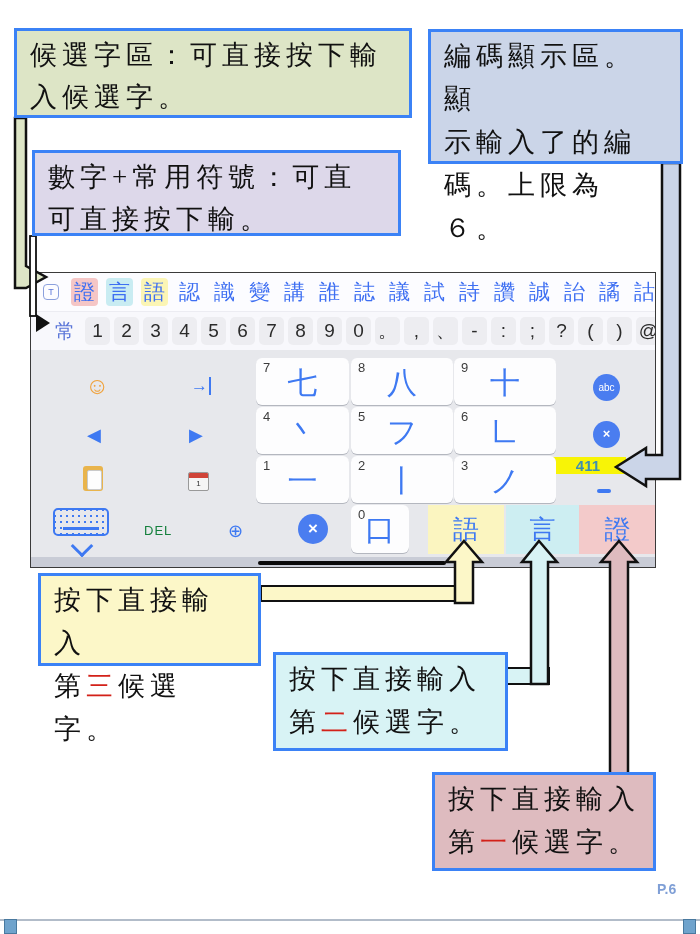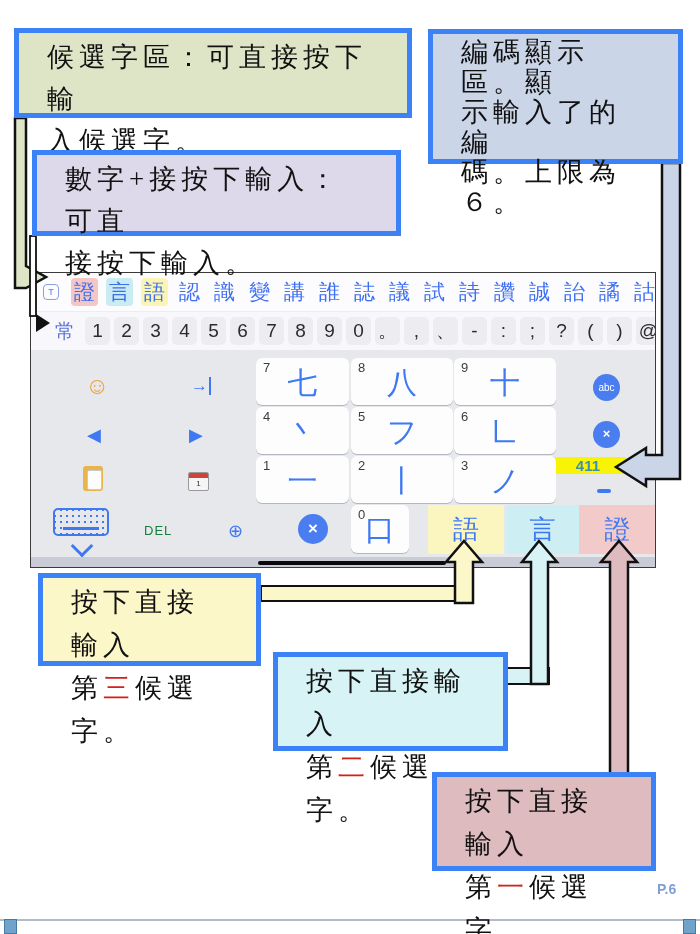--- a/index.html
+++ b/index.html
@@ -1,24 +1,24 @@
 <!DOCTYPE html>
 <html><head>
 <meta charset="utf-8">
 <style>
   html,body{margin:0;padding:0;background:#fff;}
   .slide{position:relative;width:700px;height:934px;background:#fff;overflow:hidden;
          font-family:"Liberation Sans",sans-serif;}
   
-  .callout{position:absolute;border:5px solid #3b82f6;box-sizing:border-box;
+  .callout{position:absolute;border:3px solid #3b82f6;box-sizing:border-box;
            font-family:"Liberation Serif",serif;color:#111;font-size:27px;
-           line-height:42px;padding:3px 28px;letter-spacing:5px;z-index:10;}
+           line-height:42px;padding:3px 13px;letter-spacing:5px;z-index:10;}
   .co-green{left:14px;top:28px;width:398px;height:90px;background:#dde5c6;}
   .co-purple{left:32px;top:150px;width:369px;height:86px;background:#ddd8ea;}
-  .co-blue{left:428px;top:29px;width:255px;height:135px;background:#cbd5e8;line-height:30px;font-family:Liberation Serif, serif;}
+  .co-blue{left:428px;top:29px;width:255px;height:135px;background:#cbd5e8;line-height:43px;font-family:Liberation Serif, serif;}
   .co-yellow{left:38px;top:573px;width:223px;height:93px;background:#fcf7c8;line-height:43px;}
   .co-cyan{left:273px;top:652px;width:235px;height:99px;background:#d8f3f5;line-height:43px;}
   .co-pink{left:432px;top:772px;width:224px;height:99px;background:#debbbf;line-height:43px;}
   .red{color:#d32119;}
   
   .connectors{position:absolute;left:0;top:0;z-index:5;pointer-events:none;}
   
   .kb{position:absolute;left:30px;top:272px;width:626px;height:296px;background:#fbfbfe;
       border:1.5px solid #3a3a3a;box-sizing:border-box;overflow:hidden;z-index:1;}
   .cand-bar{position:relative;height:38px;background:#fcfcff;display:flex;align-items:center;
@@ -211,22 +211,22 @@
     <path d="M504,668 H549 V684 H504 Z" fill="#d8f3f5" stroke="#111" stroke-width="2"></path>
     <polygon points="539,541 557,562 548,562 548,684 531,684 531,562 522,562" fill="#d8f3f5" stroke="#111" stroke-width="2.5"></polygon>
     <polygon points="619,541 637,562 628,562 628,774 610,774 610,562 601,562" fill="#debbbf" stroke="#111" stroke-width="2.5"></polygon>
   </svg>
 
   <div class="callout co-green">
     <div>候選字區：可直接按下輸</div>
     <div>入候選字。</div>
   </div>
   <div class="callout co-purple">
-    <div>數字+接按下輸入：可直</div>
-    <div>接按下輸入。</div>
+    <div>數字+常用符號：可直</div>
+    <div>可直接按下輸。</div>
   </div>
   <div class="callout co-blue">
     <div>編碼顯示區。顯</div>
     <div>示輸入了的編</div>
     <div>碼。上限為６。</div>
   </div>
   <div class="callout co-yellow">
     <div>按下直接輸入</div>
     <div><span>第</span><span class="red">三</span><span>候選字。</span></div>
   </div>

